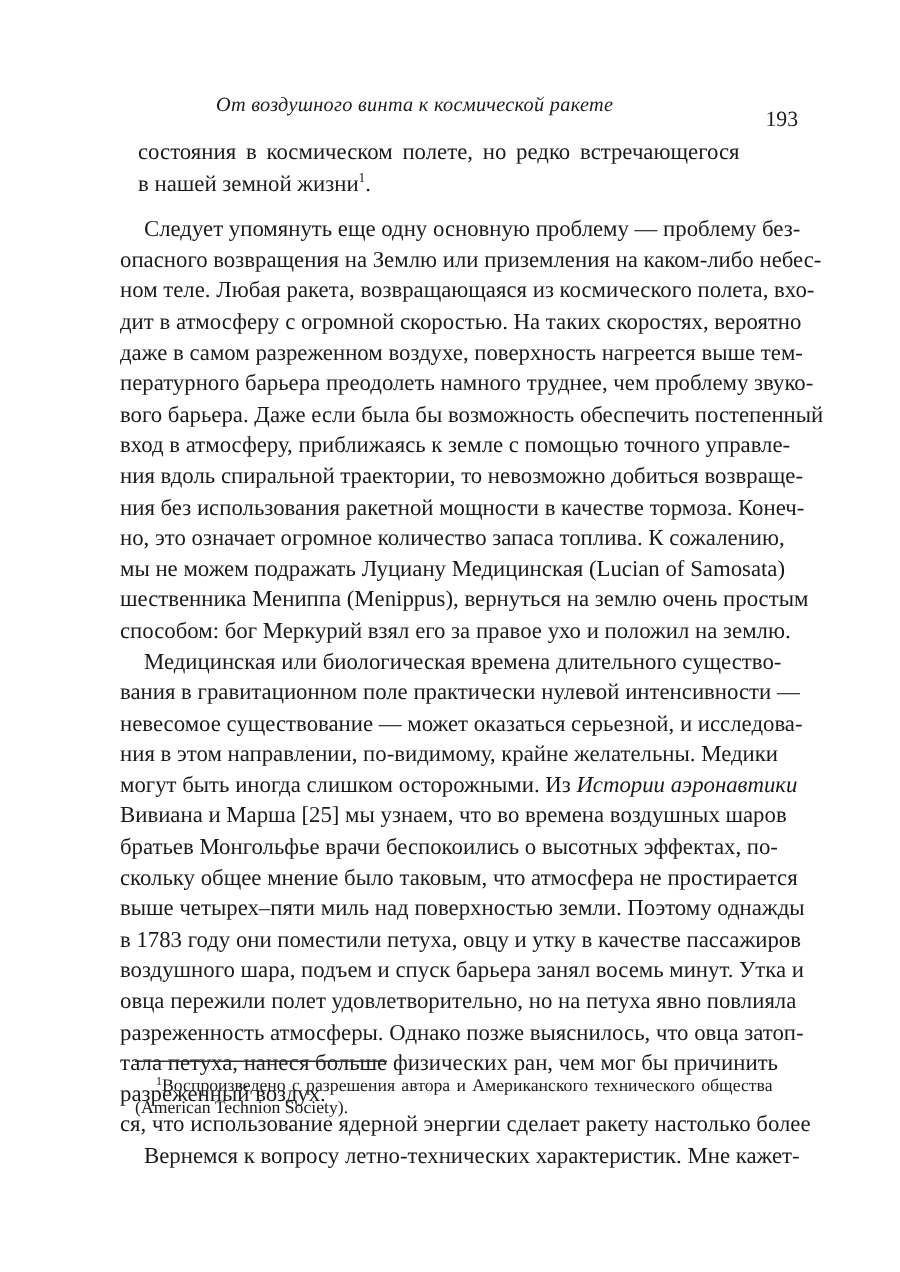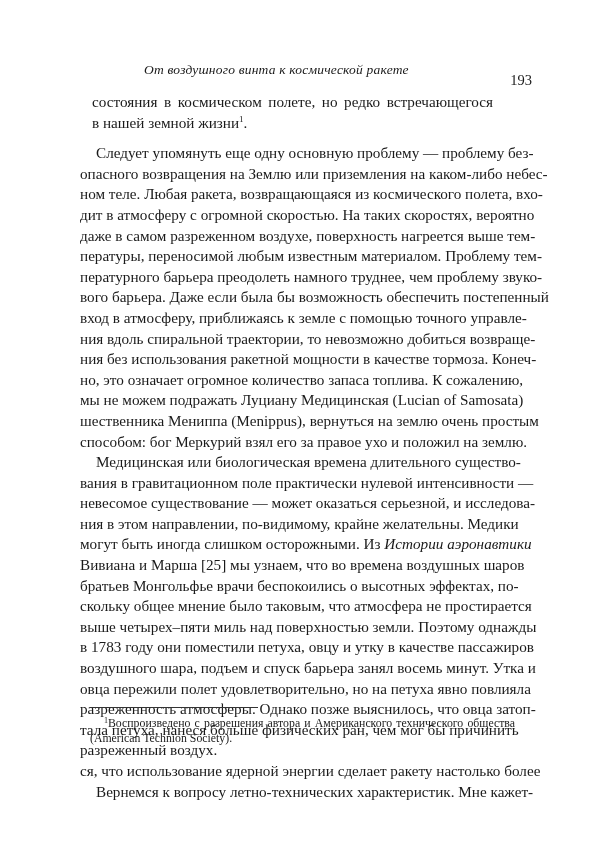--- a/index.html
+++ b/index.html
@@ -32,21 +32,20 @@
     <span class="line">состояния в космическом полете, но редко встречающегося</span>
     <span class="line last"><span>в нашей земной жизни</span><sup>1</sup><span>.</span></span>
   </div>
 
   <div>
     <span class="line indent">Следует упомянуть еще одну основную проблему — проблему без-</span>
     <span class="line">опасного возвращения на Землю или приземления на каком-либо небес-</span>
     <span class="line">ном теле. Любая ракета, возвращающаяся из космического полета, вхо-</span>
     <span class="line">дит в атмосферу с огромной скоростью. На таких скоростях, вероятно</span>
     <span class="line">даже в самом разреженном воздухе, поверхность нагреется выше тем-</span>
-    <span class="line">пературы, переносимой любым известным материалом. Проблему тем-</span>
     <span class="line">пературного барьера преодолеть намного труднее, чем проблему звуко-</span>
     <span class="line">вого барьера. Даже если была бы возможность обеспечить постепенный</span>
     <span class="line">вход в атмосферу, приближаясь к земле с помощью точного управле-</span>
     <span class="line">ния вдоль спиральной траектории, то невозможно добиться возвраще-</span>
     <span class="line">ния без использования ракетной мощности в качестве тормоза. Конеч-</span>
     <span class="line">но, это означает огромное количество запаса топлива. К сожалению,</span>
     <span class="line">мы не можем подражать Луциану Медицинская (Lucian of Samosata)</span>
     <span class="line">шественника Мениппа (Menippus), вернуться на землю очень простым</span>
     <span class="line last">способом: бог Меркурий взял его за правое ухо и положил на землю.</span>
   </div>

